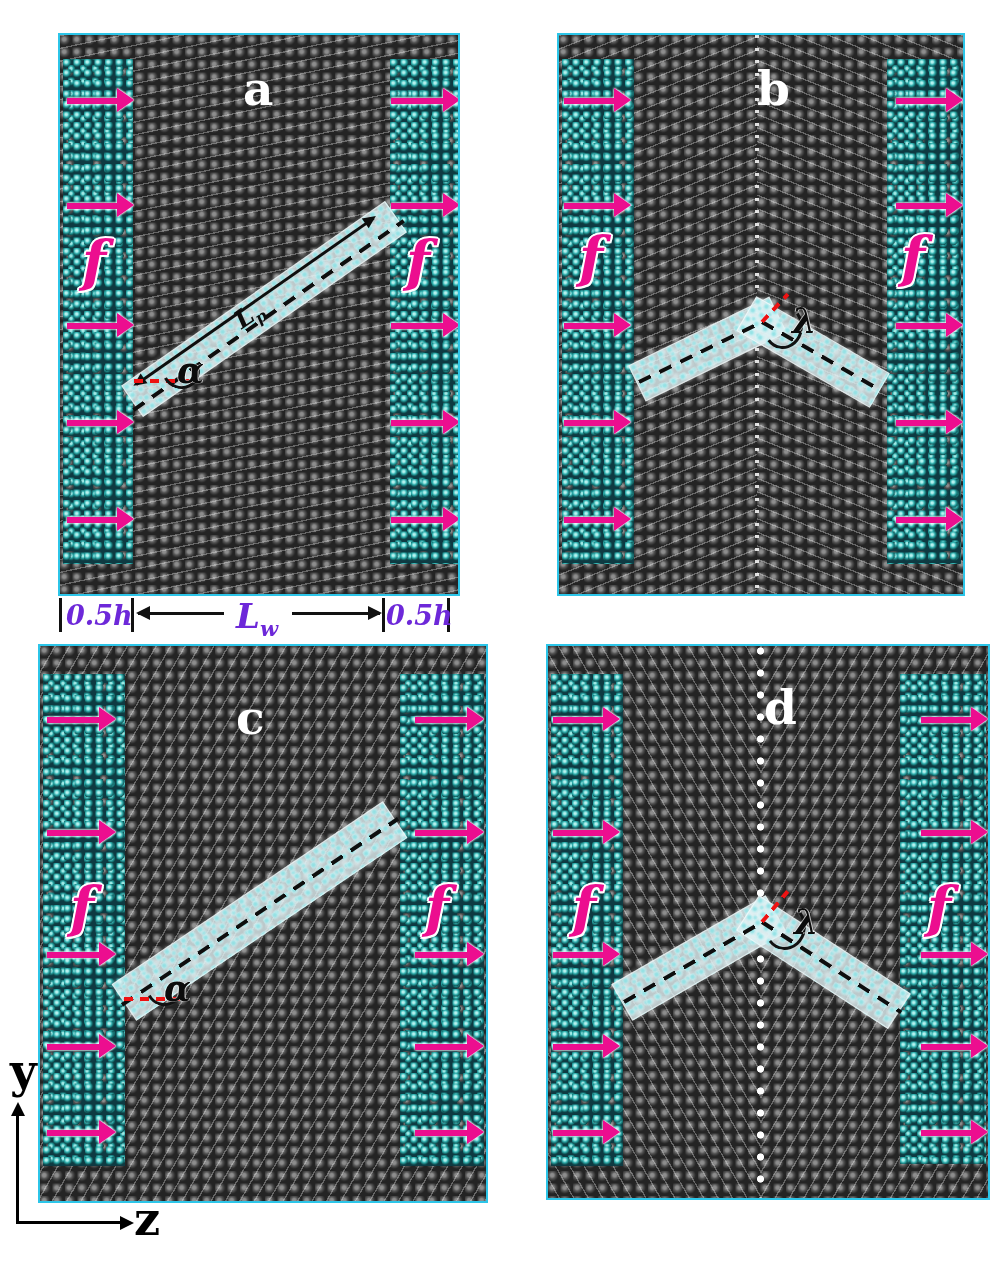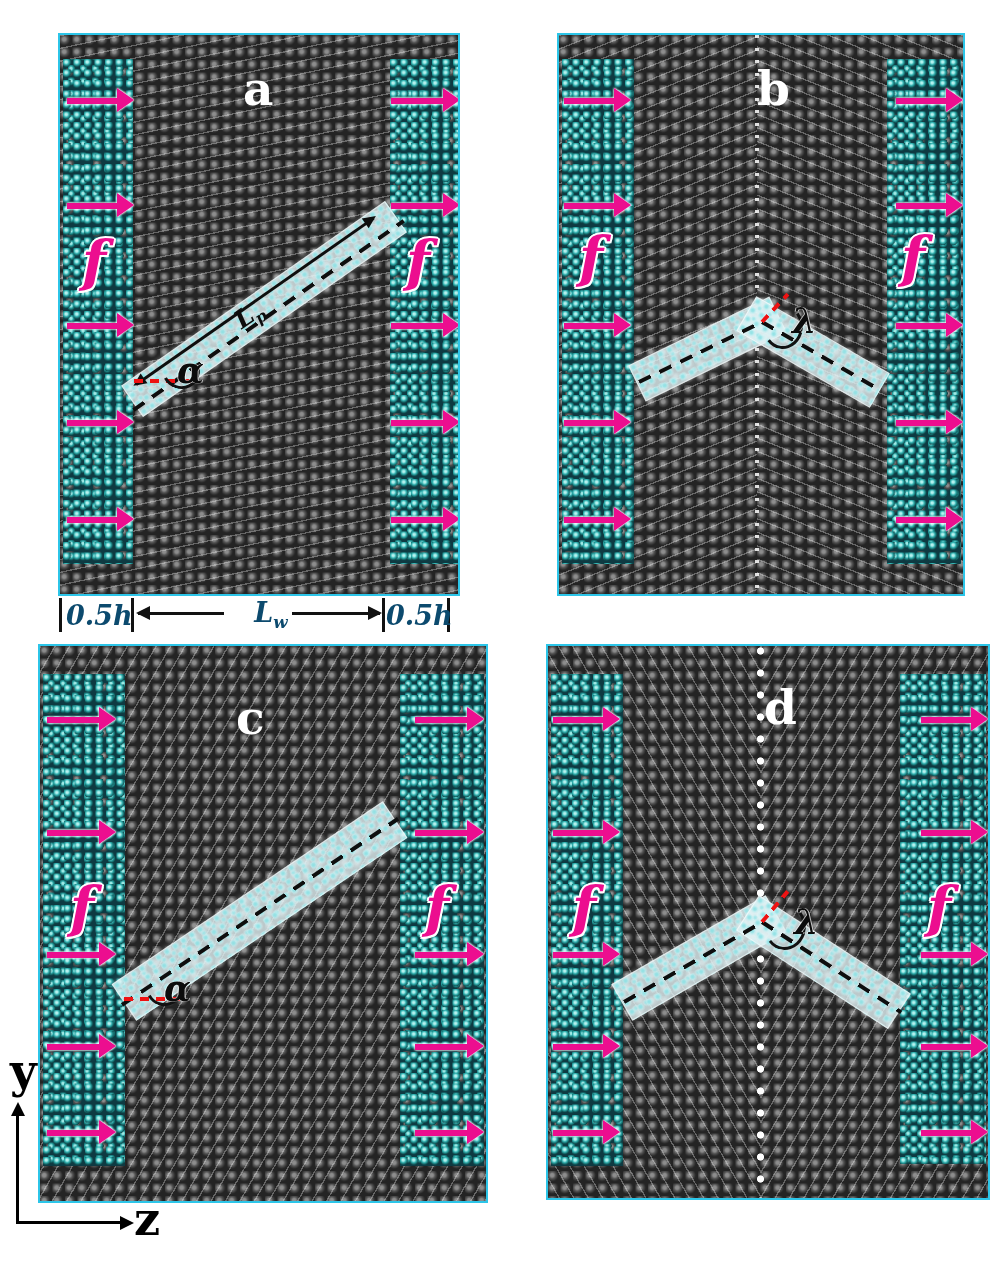--- a/index.html
+++ b/index.html
@@ -59,21 +59,21 @@
   
   .flab{position:absolute;z-index:9;font-style:italic;font-weight:bold;font-size:56px;line-height:1;
         color:#ec0e8f;text-shadow:-2px 0 #fff,2px 0 #fff,0 -2px #fff,0 2px #fff,-1.5px -1.5px #fff,1.5px 1.5px #fff,-1.5px 1.5px #fff,1.5px -1.5px #fff;}
   .plet{position:absolute;z-index:9;font-weight:bold;font-size:47px;line-height:1;color:#ffffff;}
   .ang{position:absolute;z-index:9;font-style:italic;font-weight:bold;font-size:35px;line-height:1;color:#0c0c0c;
        text-shadow:-1px 0 rgba(255,255,255,.7),1px 0 rgba(255,255,255,.7);}
   .lp-lab{position:absolute;left:130px;top:1px;z-index:6;font-style:italic;font-weight:bold;font-size:25px;line-height:1;color:#0c0c0c;}
   .sub{font-size:0.62em;vertical-align:sub;}
   
   .tick{position:absolute;width:2.6px;height:34px;background:#111;z-index:5;}
-  .sctxt{position:absolute;z-index:5;font-style:italic;font-weight:bold;font-size:27px;line-height:1.1;color:#0c4a6e;text-align:center;}
+  .sctxt{position:absolute;z-index:5;font-style:italic;font-weight:bold;font-size:27px;line-height:1.1;color:#6d28d9;text-align:center;}
   .scln{position:absolute;height:2.6px;background:#111;z-index:5;}
   .scln.lh::before{content:"";position:absolute;left:-2px;top:-6px;width:0;height:0;
     border-right:14px solid #111;border-top:7px solid transparent;border-bottom:7px solid transparent;}
   .scln.rh::after{content:"";position:absolute;right:-2px;top:-6px;width:0;height:0;
     border-left:14px solid #111;border-top:7px solid transparent;border-bottom:7px solid transparent;}
   
   .axlab{position:absolute;z-index:5;font-weight:bold;font-size:46px;line-height:1;color:#000;}
   .axline{position:absolute;background:#000;z-index:5;}
   .axhead-up{position:absolute;width:0;height:0;z-index:5;
     border-bottom:14px solid #000;border-left:7px solid transparent;border-right:7px solid transparent;}
@@ -339,21 +339,21 @@
     <div class="plet" style="left:216px;top:38px;">d</div>
   </section>
 
   <div>
     <div class="tick" style="left:59px;top:598px;"></div>
     <div class="tick" style="left:131px;top:598px;"></div>
     <div class="tick" style="left:382px;top:598px;"></div>
     <div class="tick" style="left:447px;top:598px;"></div>
     <div class="sctxt" style="left:66px;top:601px;width:60px;">0.5h</div>
     <div class="scln lh" style="left:138px;top:612px;width:86px;"></div>
-    <div class="sctxt" style="left:240px;top:598px;width:62px;font-size:27px;"><span>L</span><span class="sub">w</span></div>
+    <div class="sctxt" style="left:226px;top:598px;width:62px;font-size:34px;"><span>L</span><span class="sub">w</span></div>
     <div class="scln rh" style="left:292px;top:612px;width:88px;"></div>
     <div class="sctxt" style="left:386px;top:601px;width:58px;">0.5h</div>
   </div>
 
   <div>
     <div class="axlab" style="left:10px;top:1048px;">y</div>
     <div class="axhead-up" style="left:11px;top:1102px;"></div>
     <div class="axline" style="left:16px;top:1114px;width:3px;height:110px;"></div>
     <div class="axline" style="left:16px;top:1221px;width:106px;height:3px;"></div>
     <div class="axhead-right" style="left:120px;top:1215.5px;"></div>

